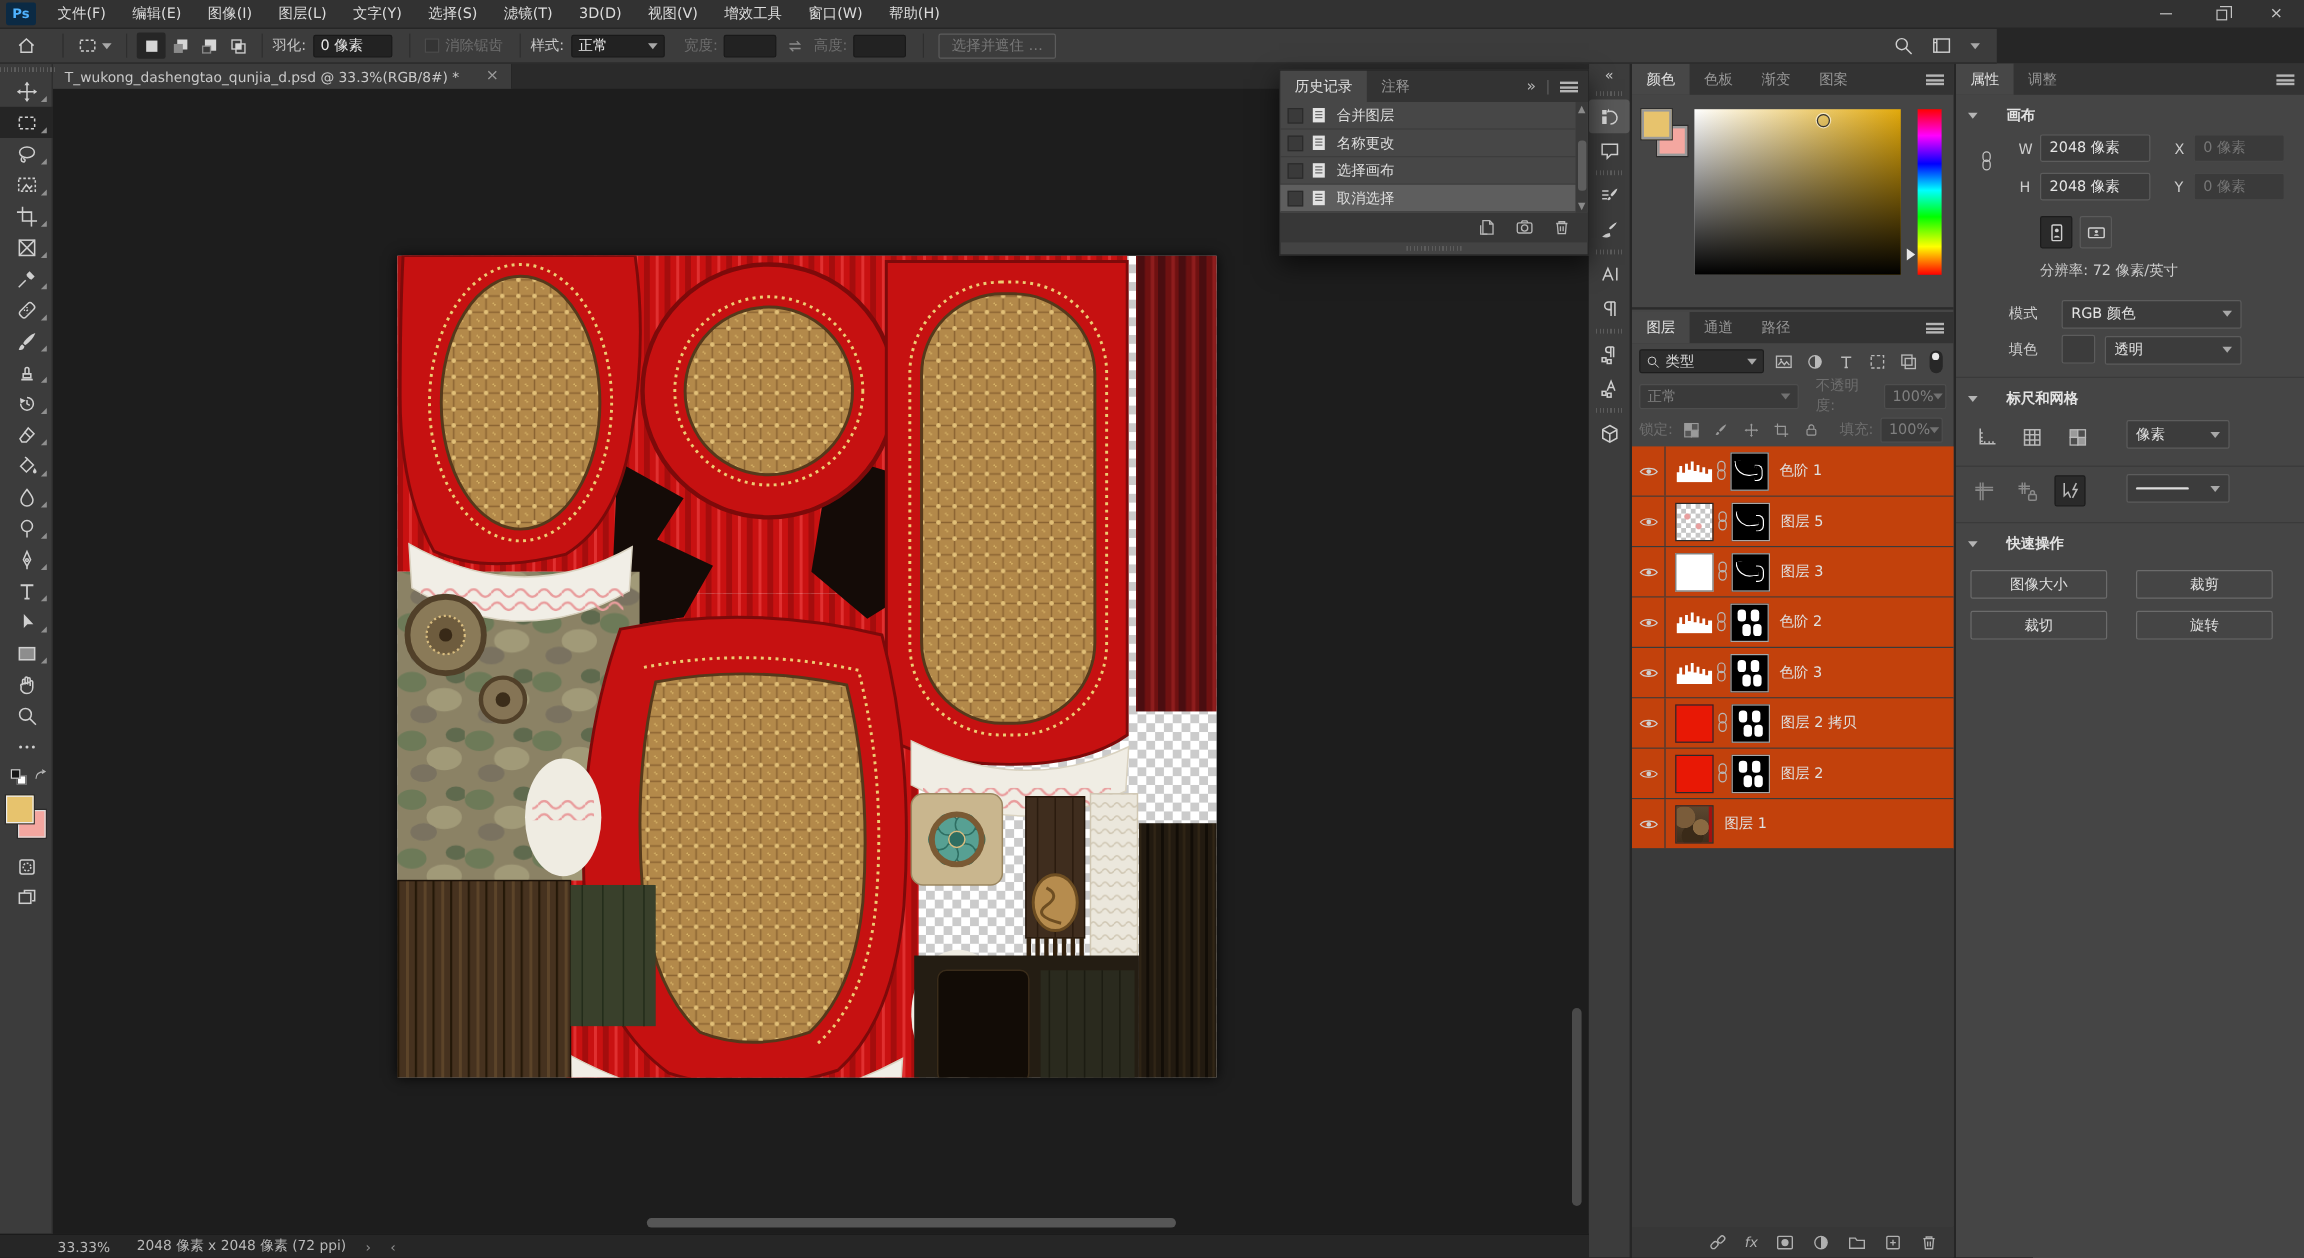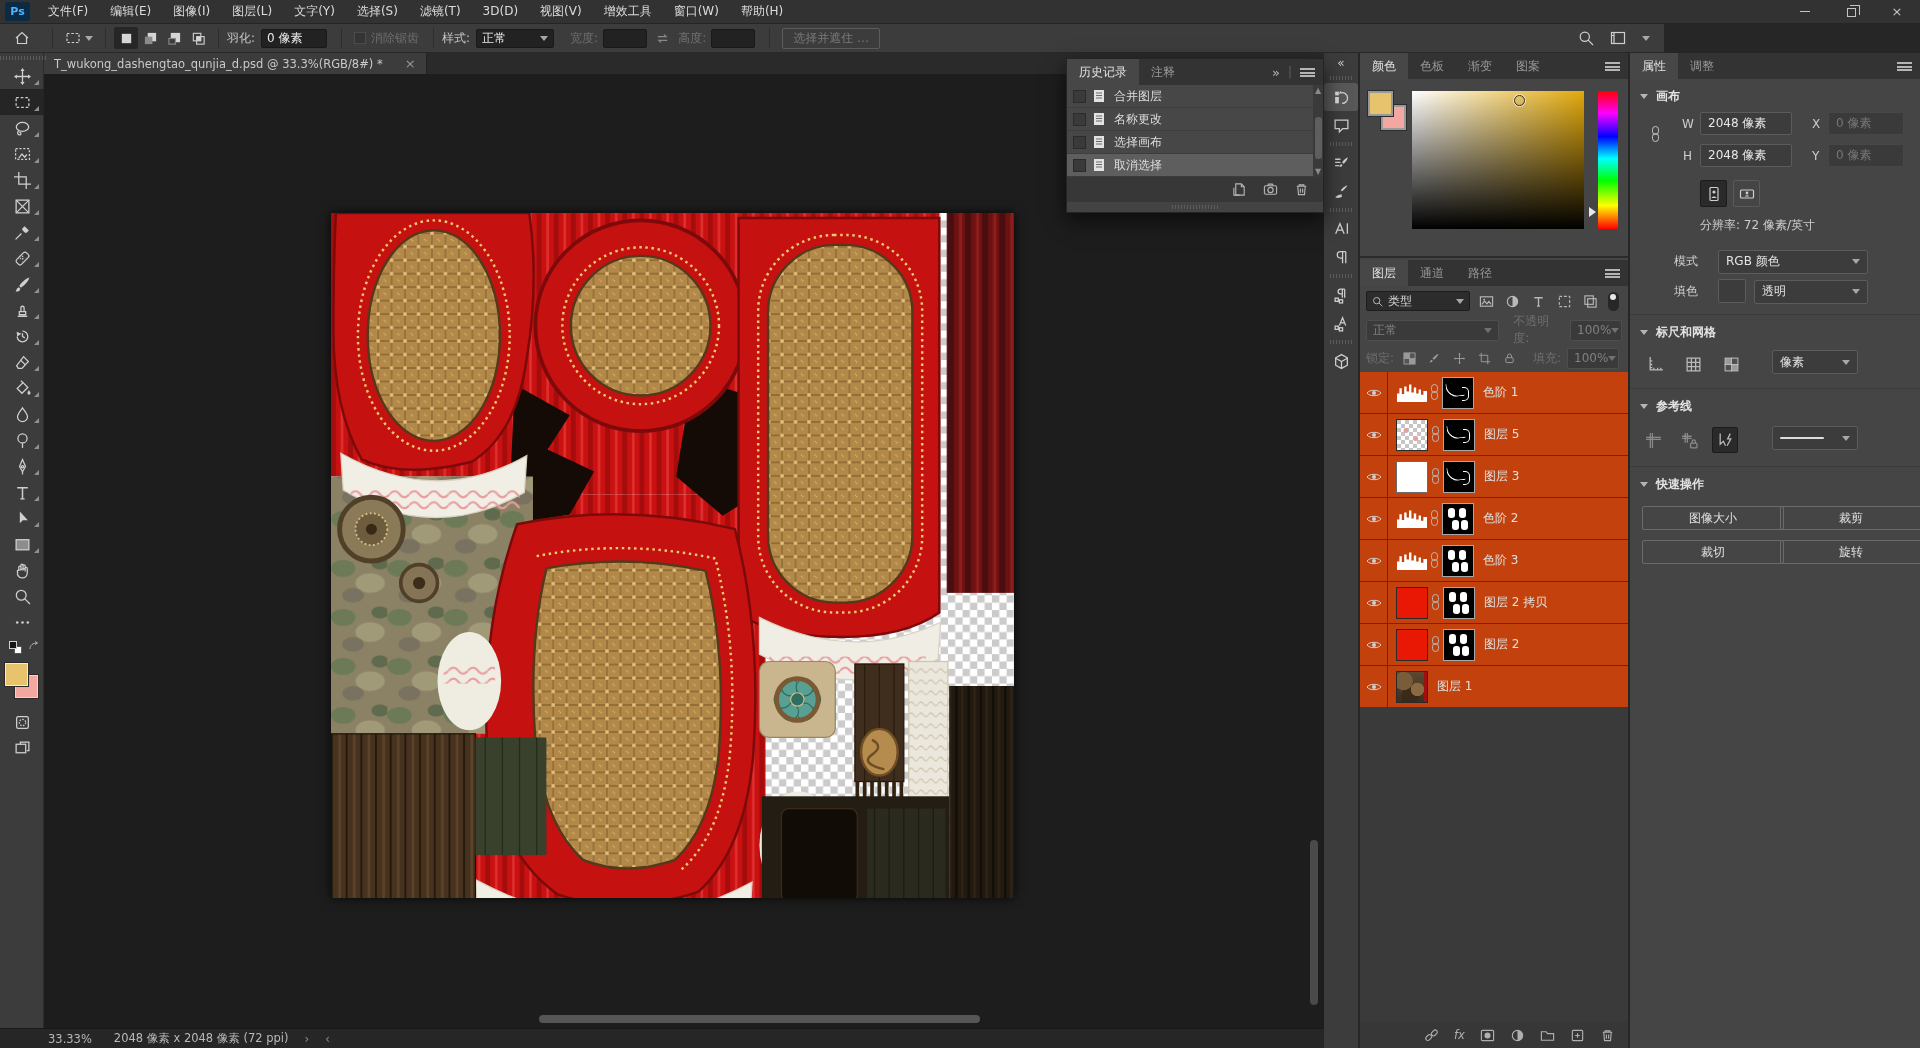--- a/index.html
+++ b/index.html
@@ -114,38 +114,38 @@
 .lmask.curves::after{content:"";position:absolute;right:4px;top:9px;width:6px;height:12px;border:1.6px solid #fff;border-left:none;border-radius:0 5px 5px 0}
 .lmask.blobs::before{content:"";position:absolute;left:5px;top:4px;width:7px;height:10px;border-radius:3px;background:#fff;box-shadow:11px 0 0 #fff,4px 12px 0 #fff,13px 12px 0 #fff}
 .lname{margin-left:9px;font-size:12px;color:#e0e0e0;white-space:nowrap}
 #layers .emptyarea{background:#3a3a3a}
 #layers .bbar{position:absolute;left:0;right:0;bottom:0;height:26px;background:#373737;display:flex;align-items:center;gap:15px;padding-left:64px}
 #layers .bbar svg{width:15px;height:15px;stroke:#b0b0b0}
 #layers .bbar .fx{font-size:11.5px;font-style:italic;color:#b0b0b0}
 
 #props .docrow{display:flex;align-items:center;gap:13px;padding:8px 10px;border-bottom:1px solid #3a3a3a}
 .docicon{width:27px;height:27px;background:#2e2e2e;border:1px solid #5a5a5a;border-radius:2px;display:flex;align-items:center;justify-content:center}
-.sechead{display:flex;align-items:center;gap:8px;padding:9px 10px 5px;font-weight:bold;color:#e3e3e3}
+.sechead{display:flex;align-items:center;gap:24px;padding:9px 10px 5px;font-weight:bold;color:#e3e3e3}
 .sechead .caret{width:0;height:0;border-left:4px solid transparent;border-right:4px solid transparent;border-top:5px solid #b5b5b5}
 .wh{position:relative;padding:2px 0 4px 0}
 .wh .lab{position:absolute;color:#cdcdcd}
 .inbox{position:absolute;height:23px;background:#3c3c3c;border:1px solid #5c5c5c;border-radius:2px;color:#e6e6e6;display:flex;align-items:center;padding:0 7px}
 .inbox.dis{border-color:#474747;color:#767676;background:#3a3a3a}
 .orient{display:flex;gap:6px;padding:6px 0 0 70px}
 .orient .ob{width:27px;height:27px;border:1px solid #5a5a5a;border-radius:2px;display:flex;align-items:center;justify-content:center}
 .orient .ob.active{background:#2a2a2a;border-color:#1c1c1c}
 .resline{padding:10px 0 2px 70px;color:#cdcdcd}
 .proprow{display:flex;align-items:center;padding:5px 0 0 0;position:relative;height:30px}
 .proprow .plab{position:absolute;left:44px;color:#cdcdcd}
 .pdd{position:absolute;height:24px;background:#3c3c3c;border:1px solid #5c5c5c;border-radius:2px;color:#e3e3e3;display:flex;align-items:center;justify-content:space-between;padding:0 7px}
 .divline{height:1px;background:#3a3a3a;margin:10px 0 0 0}
 .icbtn{width:26px;height:26px;display:flex;align-items:center;justify-content:center;border-radius:2px}
 .icbtn svg{width:17px;height:17px;stroke:#b9b9b9}
 .icbtn.active{background:#2a2a2a;border:1px solid #1c1c1c}
-.qbtn{width:142px;height:24px;border:1px solid #6b6b6b;border-radius:2px;background:transparent;color:#e0e0e0;font-size:12px;font-family:inherit;display:flex;align-items:center;justify-content:center}
+.qbtn{width:114px;height:24px;border:1px solid #6b6b6b;border-radius:2px;background:transparent;color:#e0e0e0;font-size:12px;font-family:inherit;display:flex;align-items:center;justify-content:center}
 .qgrid{display:grid;grid-template-columns:122px 122px;gap:10px 16px;padding:8px 0 0 12px}
 
 #statusbar{position:absolute;left:0;top:1028px;width:1324px;height:20px;background:#262626;border-top:1px solid #191919;display:flex;align-items:center;color:#b9b9b9;font-size:11.5px;z-index:10}
 #statusbar .z{margin-left:48px}
 #statusbar .s{margin-left:22px}
 #statusbar .c{margin-left:16px;color:#8d8d8d}
 </style>
 </head>
 <body>
 
@@ -1074,24 +1074,20 @@
             <rect x="8" y="2" width="6" height="6" fill="#4e4e4e"></rect>
             <rect x="2" y="8" width="6" height="6" fill="#4e4e4e"></rect>
           </svg>
         </div>
       <div class="pdd" style="left:142px;width:86px;top:4px">
         <span>像素</span>
           <span class="chev"></span>
       </div>
     </div>
     <div class="divline"></div>
-    <div class="sechead">
-      <span class="caret"></span>
-        <span>参考线</span>
-    </div>
     <div style="display:flex;align-items:center;gap:10px;padding:4px 0 0 10px;position:relative;height:36px">
       <div class="icbtn">
           <svg class="icon" viewBox="0 0 16 16" style="stroke:#8a8a8a">
             <path d="M5 1v14M7 1v14M1 5h14M1 7h14"></path>
           </svg>
         </div>
       <div class="icbtn">
           <svg class="icon" viewBox="0 0 16 16" style="stroke:#8a8a8a">
             <path d="M4 1v9M6 1v9M1 4h9M1 6h9"></path>
             <rect x="9" y="10.5" width="6" height="4.5" rx="1"></rect>

